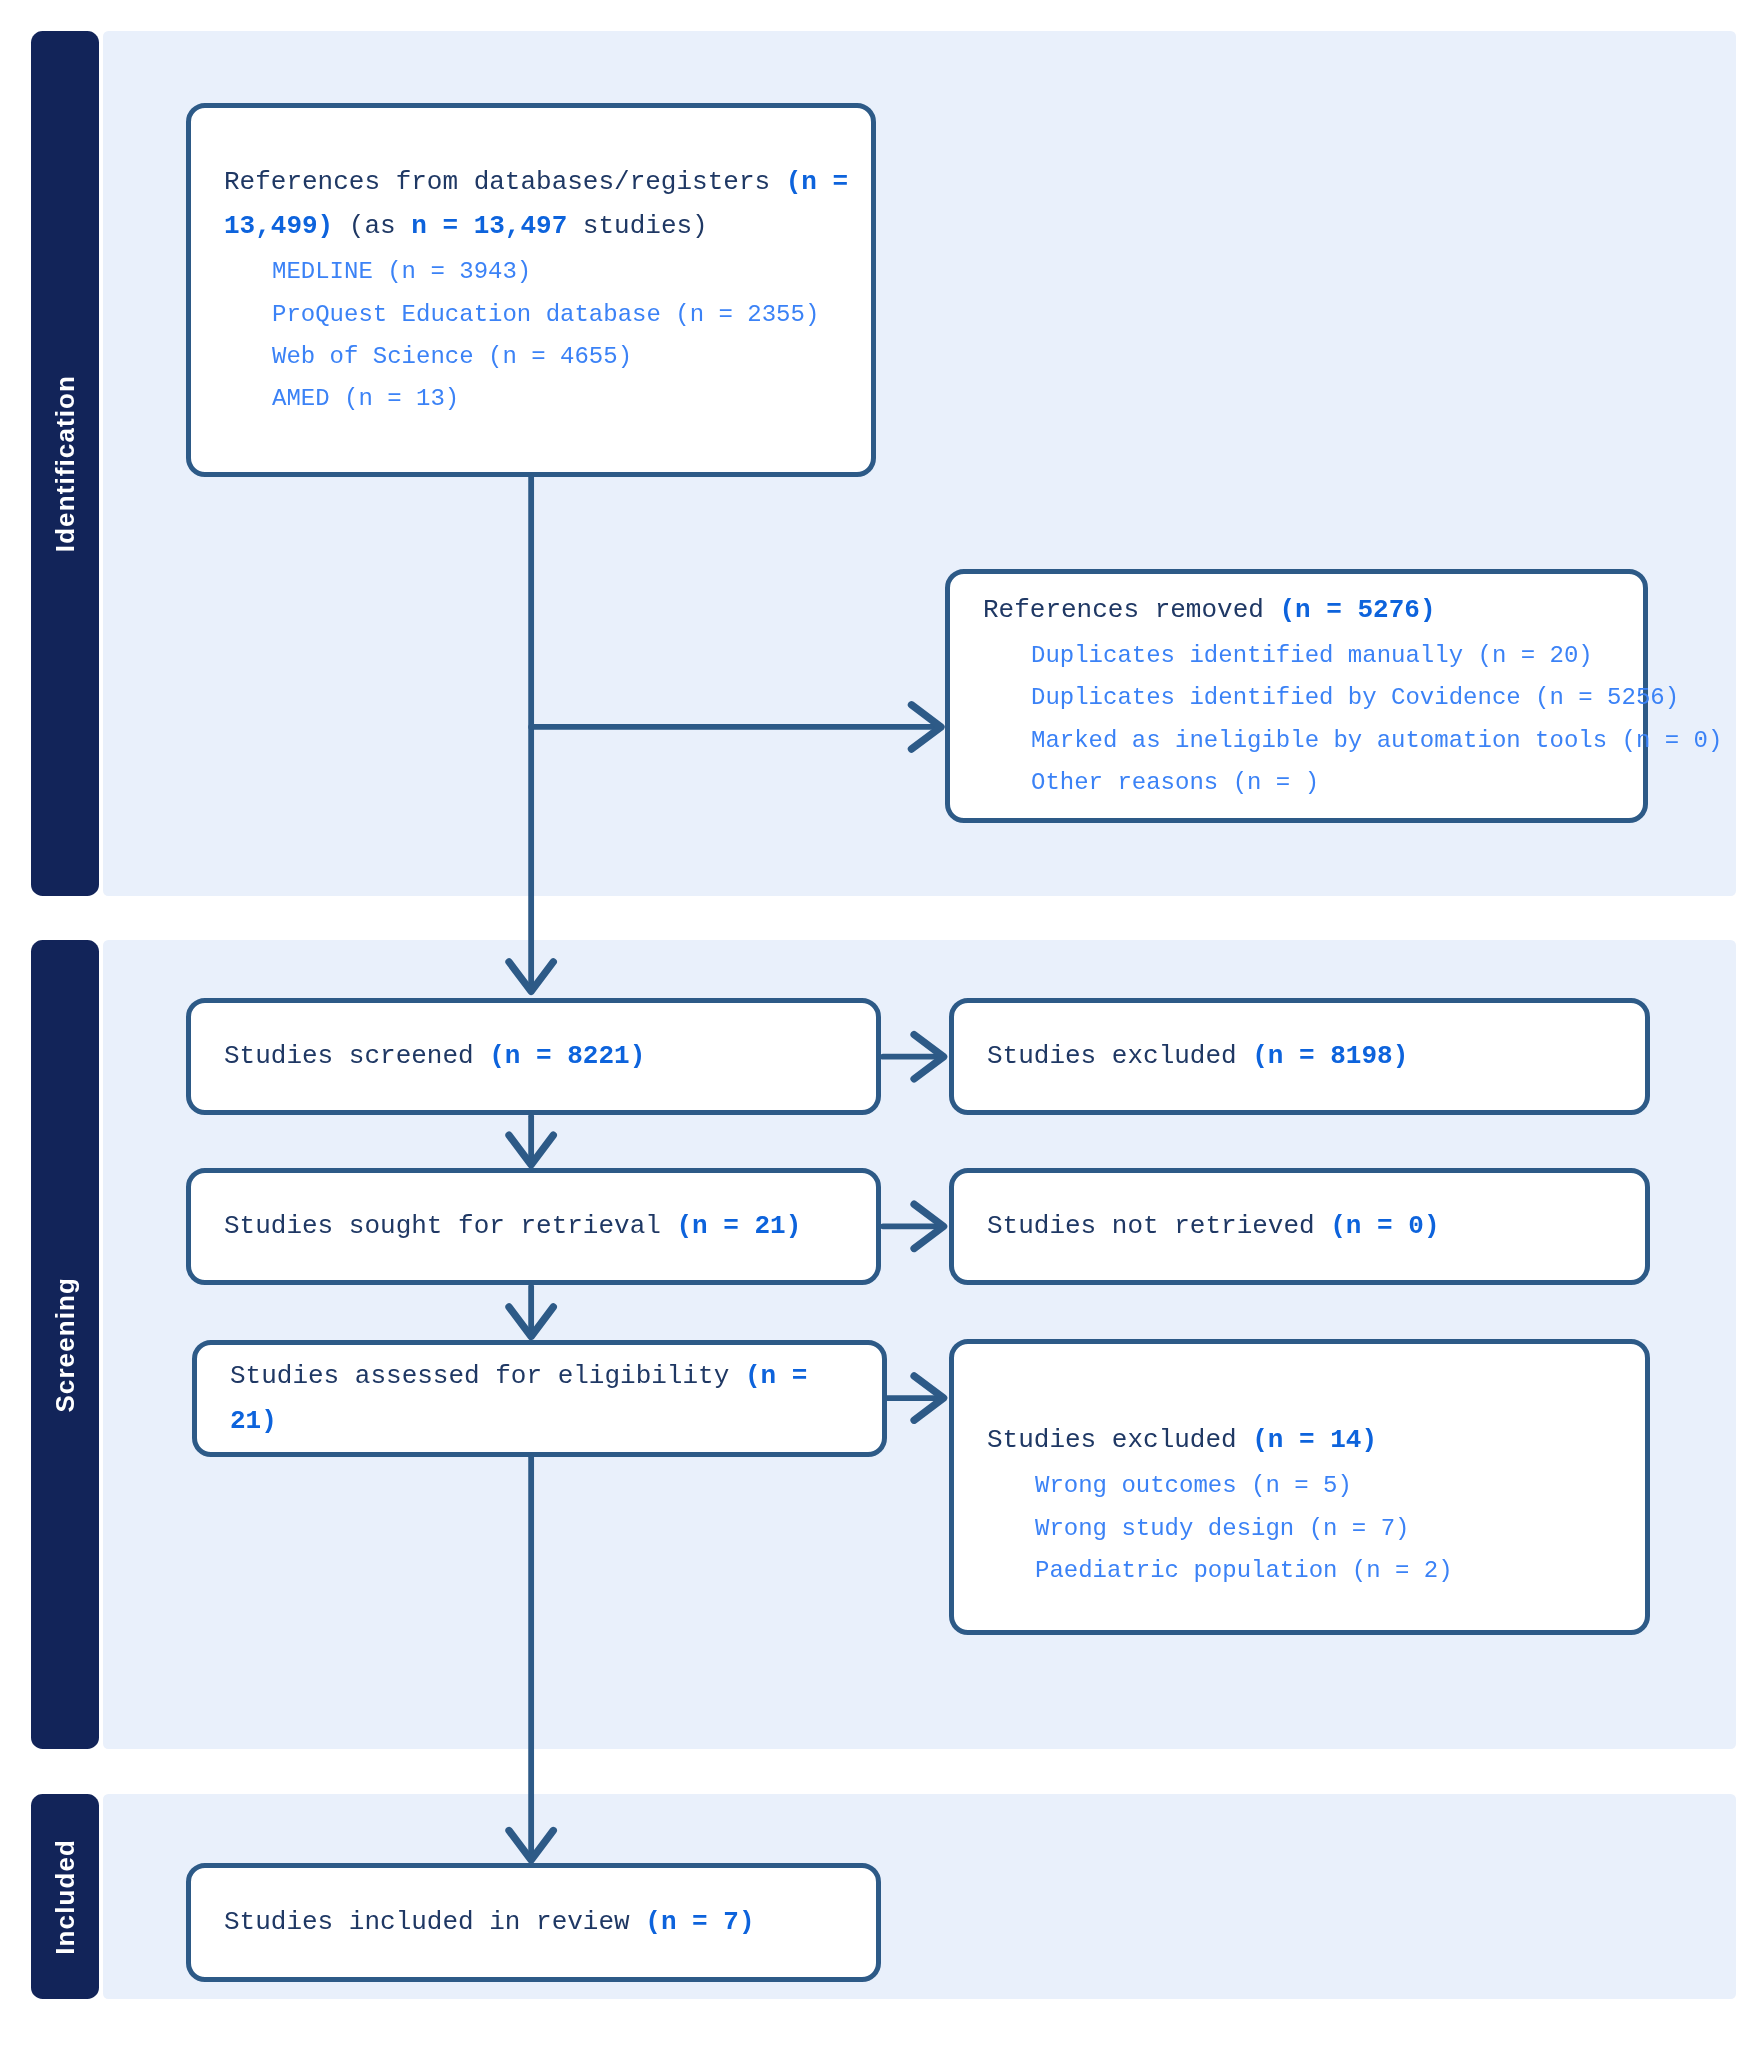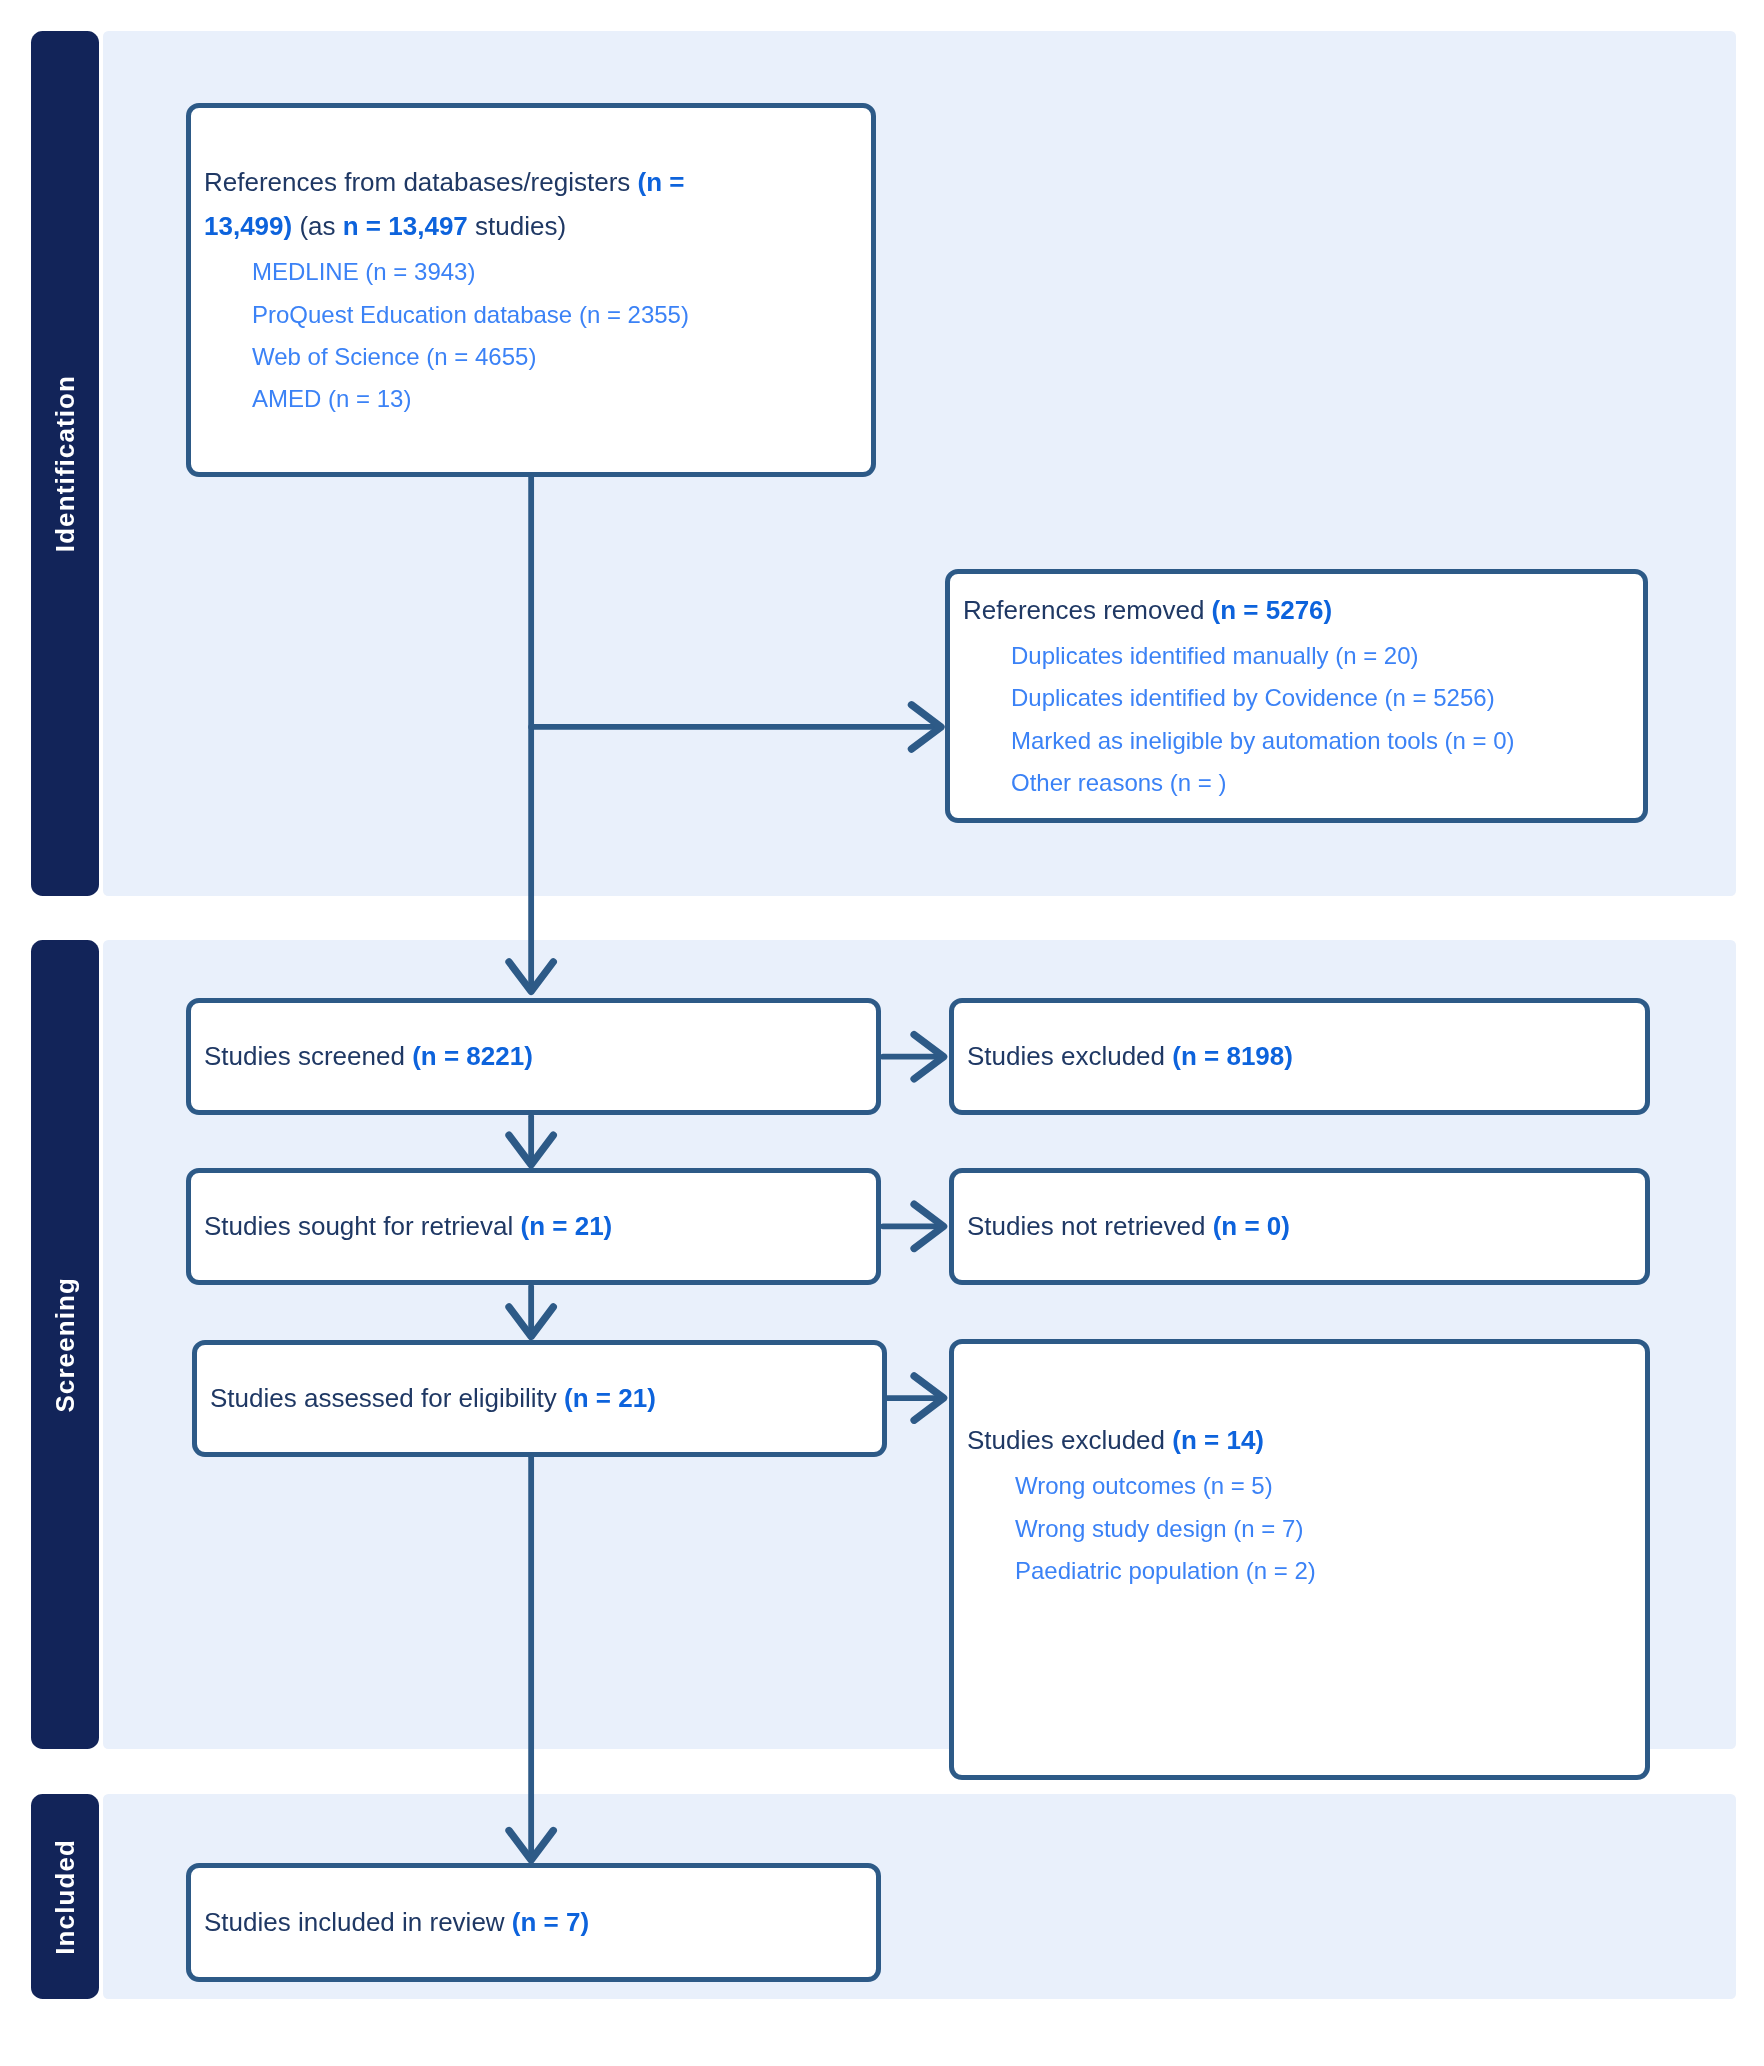--- a/index.html
+++ b/index.html
@@ -59,26 +59,27 @@
     width: 1765px;
     height: 2066px;
   }
 
   
   .box {
     position: absolute;
     box-sizing: border-box;
     background: #ffffff;
     border: 5.8px solid #2d5a87;
-    border-radius: 13px;
+    border-radius: 19px;
     display: flex;
     flex-direction: column;
     justify-content: center;
-    padding-left: 13px;
+    padding-left: 33px;
     padding-right: 16px;
+    font-family: Liberation Mono, monospace;
   }
   .box .title {
     font-size: 26px;
     line-height: 1.7;
     color: #1f3864;
   }
   .seg-dark { color: #1f3864; font-weight: 400; }
   .seg-blue { color: #0d63dc; font-weight: 700; }
   .items { padding-left: 48px; margin-top: 3.2px; }
   .items .item {
@@ -89,21 +90,21 @@
   }
 
   .box-references-identified { left: 186px;  top: 103px;  width: 690px; height: 374px; }
   .box-references-removed    { left: 945px; top: 569px; width: 703px; height: 254px; }
   .box-studies-screened      { left: 186px;  top: 998px; width: 695px; height: 117px; }
   .box-studies-excluded-screening { left: 949px; top: 998px; width: 701px; height: 117px; }
   .box-studies-sought        { left: 186px;  top: 1168px; width: 695px; height: 117px; }
   .box-studies-not-retrieved { left: 949px; top: 1168px; width: 701px; height: 117px; }
   .box-studies-assessed      { left: 192px;  top: 1340px; width: 695px; height: 117px; }
   .box-studies-excluded-eligibility {
-    left: 949px; top: 1339px; width: 701px; height: 441px;
+    left: 949px; top: 1339px; width: 701px; height: 296px;
     justify-content: flex-start;
     padding-top: 74px;
   }
   .box-studies-included      { left: 186px;  top: 1863px; width: 695px; height: 119px; }
 </style>
 </head>
 <body>
 
 <div class="canvas">
 

